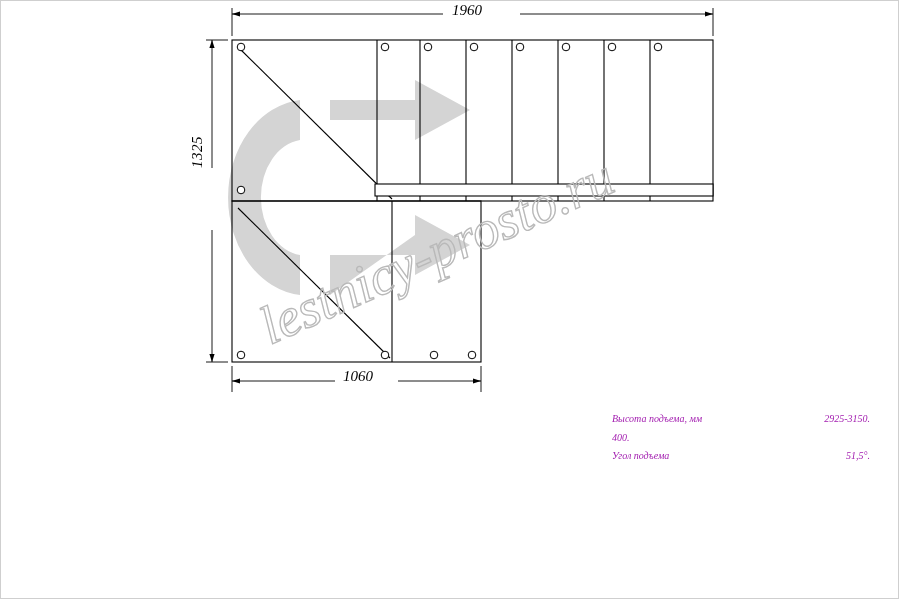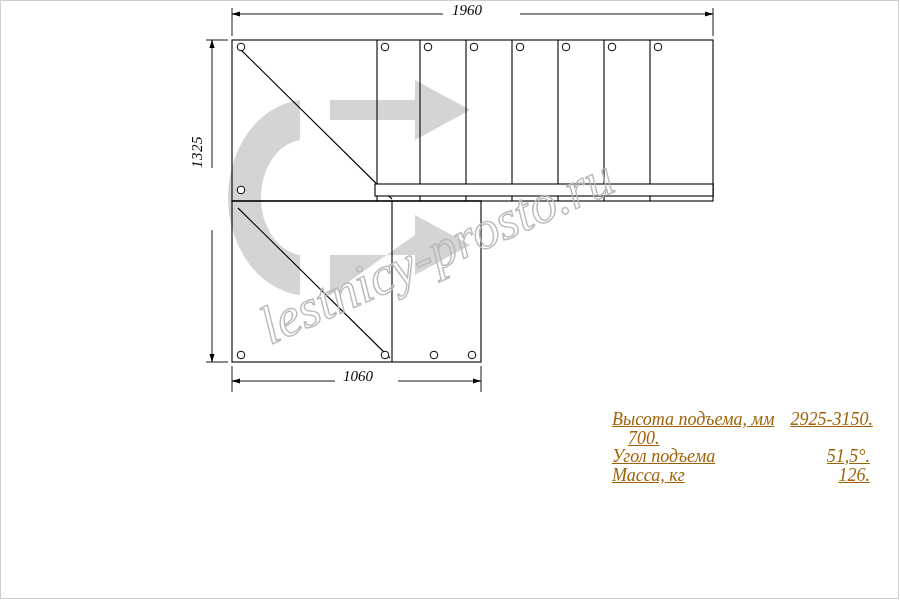--- a/index.html
+++ b/index.html
@@ -54,38 +54,36 @@
     transform-origin: left top;
     letter-spacing: 0.5px;
   }
   #spec-table {
     position: absolute;
     left: 612px;
     top: 410px;
     width: 258px;
     font-family: "Liberation Serif", serif;
     font-style: italic;
-    font-size: 18px;
-    color: #a16207;
-    text-decoration: underline;
+    font-size: 10px;
+    color: #a21caf;
   }
   .spec-row {
     display: flex;
     justify-content: space-between;
     align-items: baseline;
     line-height: 18.6px;
   }
   .spec-name {
     text-align: left;
     white-space: nowrap;
   }
   .spec-value {
     text-align: left;
     white-space: nowrap;
-    margin-left: 16px;
   }
   #watermark {
     position: absolute;
     left: 0; top: 0;
     width: 900px;
     height: 600px;
     pointer-events: none;
   }
   .wm-text {
     fill: none;
@@ -198,23 +196,19 @@
 <div class="dim-label" id="dim-top-label">1960</div>
 <div class="dim-label" id="dim-bottom-label">1060</div>
 <div class="dim-label" id="dim-left-label">1325</div>
 
 <div id="spec-table">
   <div class="spec-row">
     <span class="spec-name">Высота подъема, мм</span>
     <span class="spec-value">2925-3150.</span>
   </div>
   <div class="spec-row">
-    <span class="spec-value">700.</span>
+    <span class="spec-value">400.</span>
   </div>
   <div class="spec-row">
     <span class="spec-name">Угол подъема</span>
     <span class="spec-value">51,5°.</span>
   </div>
-  <div class="spec-row">
-    <span class="spec-name">Масса, кг</span>
-    <span class="spec-value">126.</span>
-  </div>
 </div>
 
 </body></html>

